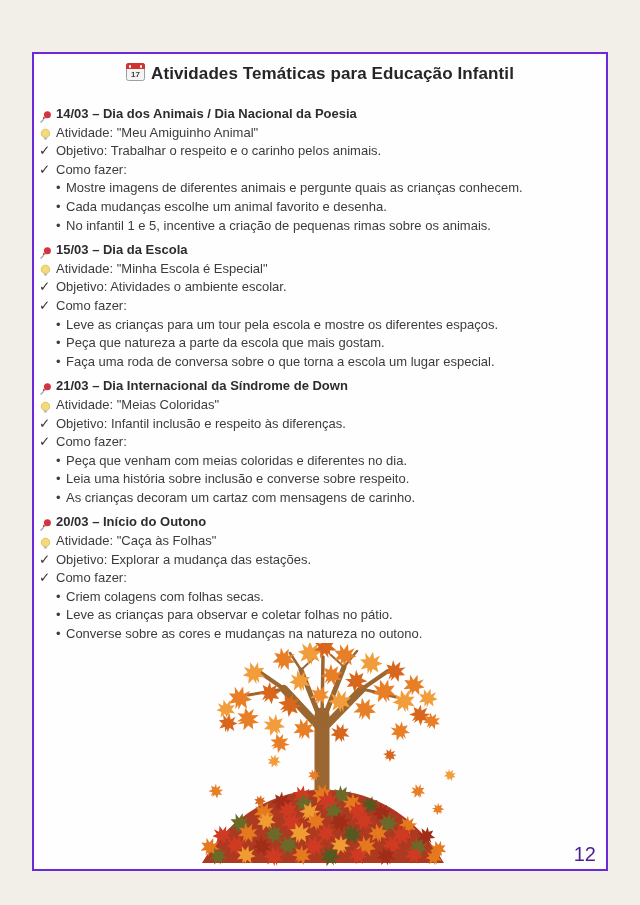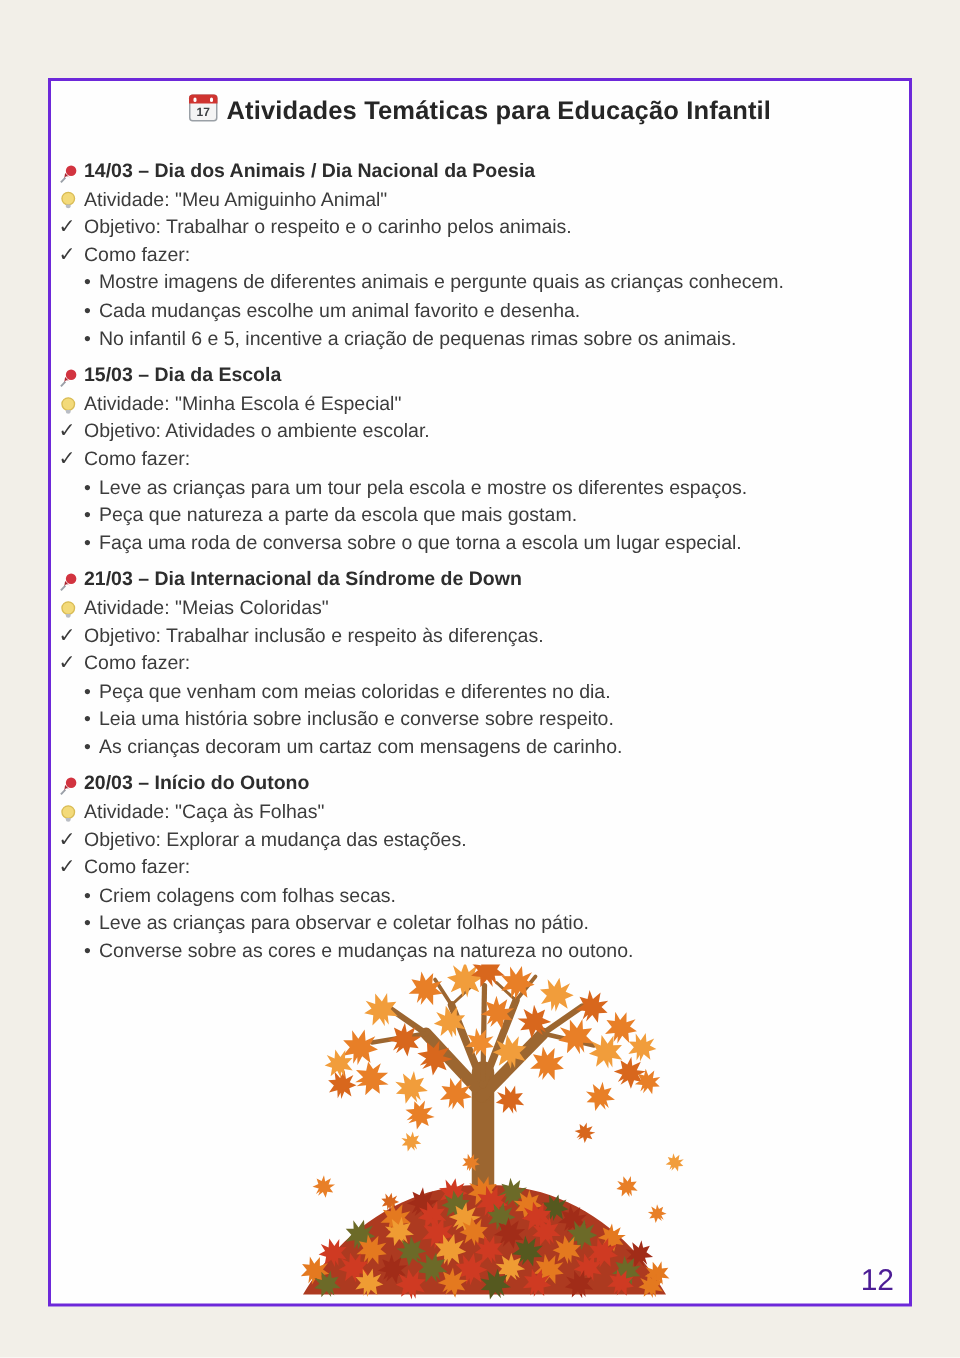--- a/index.html
+++ b/index.html
@@ -32,21 +32,21 @@
     position:absolute;top:1.5px;width:2px;height:3px;background:#fff;border-radius:1px;
   }
   .cal-top i.t1{left:3px}.cal-top i.t2{right:3px}
   .cal-num{
     position:absolute;bottom:0;left:0;width:100%;text-align:center;
     font-size:8px;font-weight:bold;color:#3d4043;line-height:10px;
   }
   .content{margin-top:21px;padding:0 8px 0 5px;}
   .section{margin-bottom:6px;}
   .row{
-    display:flex;align-items:center;
+    display:flex;align-items:flex-end;
     font-size:13px;line-height:18.6px;color:#3c3c3c;
   }
   .row .ic{
     flex:0 0 17px;width:17px;text-align:left;
     margin-top:2px;
   }
   .row .ic svg{display:block;margin-top:1px;}
   .h-row{font-weight:bold;color:#2d2d2d;}
   .check{
     flex:0 0 17px;width:17px;font-size:13.5px;color:#3a3a3a;font-weight:600;
@@ -106,21 +106,21 @@
         <span class="check">✓</span>
         <span>Objetivo: Trabalhar o respeito e o carinho pelos animais.</span>
       </div>
       <div class="row">
         <span class="check">✓</span>
         <span>Como fazer:</span>
       </div>
       <ul class="bullets">
         <li>Mostre imagens de diferentes animais e pergunte quais as crianças conhecem.</li>
         <li>Cada mudanças escolhe um animal favorito e desenha.</li>
-        <li>No infantil 6 e 5, incentive a criação de pequenas rimas sobre os animais.</li>
+        <li>No infantil 1 e 5, incentive a criação de pequenas rimas sobre os animais.</li>
       </ul>
     </div>
 
     <div class="section">
       <div class="row h-row">
         <span class="ic">
             <svg width="14" height="14" viewBox="0 0 14 14">
               <line x1="4.6" y1="9.4" x2="1.6" y2="12.6" stroke="#9aa0a8" stroke-width="1.3"></line>
               <path d="M4.4,6.4 l3.2,3.2 a2 2 0 0 0 -3.8,0.6z" fill="#a8242e"></path>
               <circle cx="8.4" cy="4.8" r="3.5" fill="#d23440"></circle>
@@ -167,21 +167,21 @@
         <span class="ic">
             <svg width="13" height="14" viewBox="0 0 13 14">
               <circle cx="6.5" cy="5.4" r="4.2" fill="#f3da7a" stroke="#d9bc55" stroke-width="0.9"></circle>
               <path d="M4.9,9.4 h3.2 v1.1 a1.6,1.3 0 0 1 -3.2,0 z" fill="#b9bdc4"></path>
             </svg>
           </span>
         <span>Atividade: "Meias Coloridas"</span>
       </div>
       <div class="row">
         <span class="check">✓</span>
-        <span>Objetivo: Trabalhar inclusão e respeito às diferenças.</span>
+        <span>Objetivo: Infantil inclusão e respeito às diferenças.</span>
       </div>
       <div class="row">
         <span class="check">✓</span>
         <span>Como fazer:</span>
       </div>
       <ul class="bullets">
         <li>Peça que venham com meias coloridas e diferentes no dia.</li>
         <li>Leia uma história sobre inclusão e converse sobre respeito.</li>
         <li>As crianças decoram um cartaz com mensagens de carinho.</li>
       </ul>

